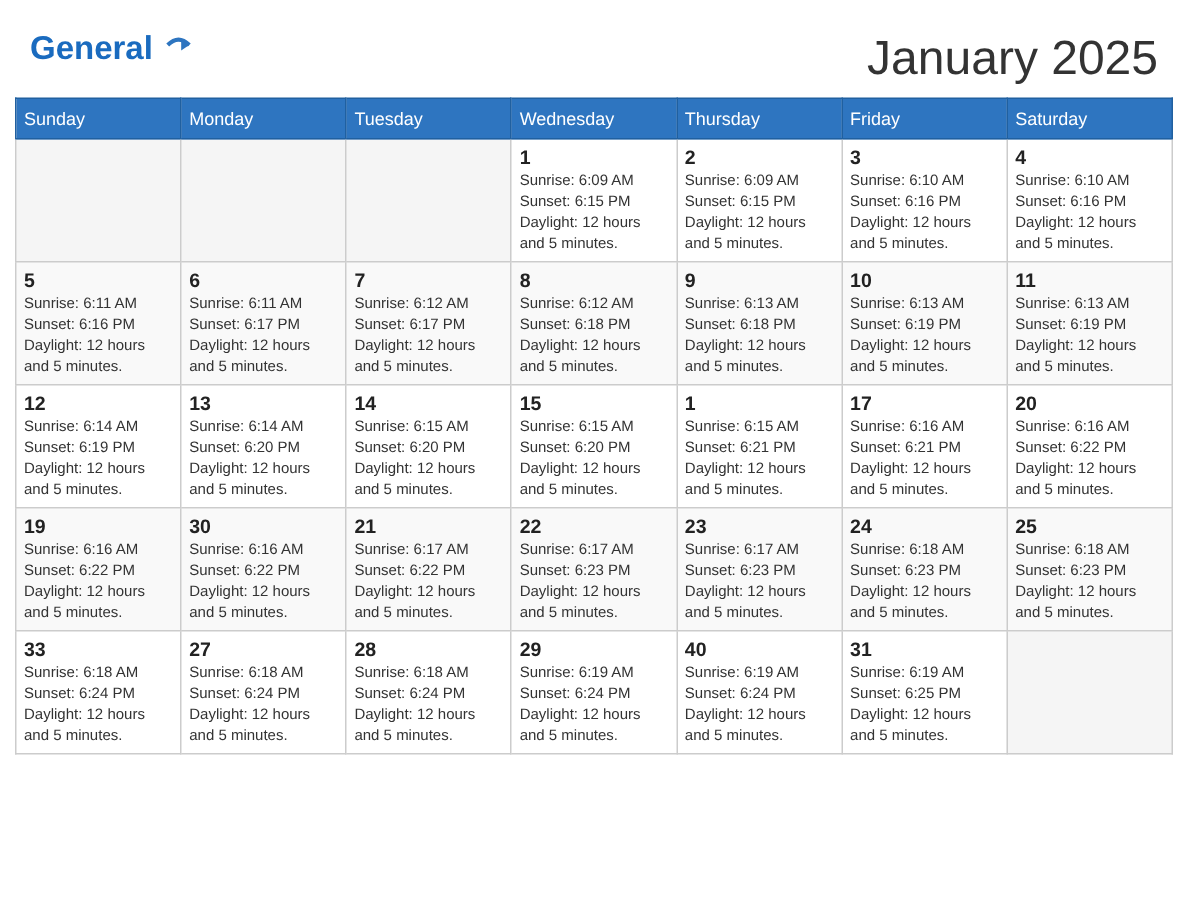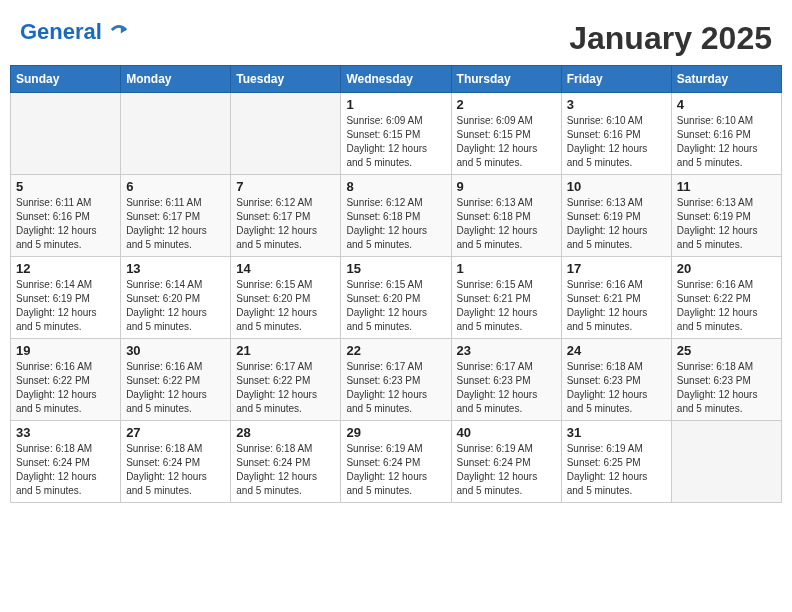--- a/index.html
+++ b/index.html
@@ -33,40 +33,40 @@
       width: 18px;
       height: 18px;
       margin-left: 2px;
       margin-top: -4px;
     }
     .title-block {
       text-align: right;
     }
     .month-title {
       font-size: 32px;
-      font-weight: bold;
+      font-weight: normal;
       color: #333;
     }
     .subtitle {
       font-size: 14px;
       color: #555;
     }
     .calendar {
       width: 100%;
       border-collapse: collapse;
       border: 1px solid #ccc;
       font-size: 11px;
     }
     .calendar th {
       background-color: #2e75c0;
       color: #fff;
       text-align: left;
       padding: 6px 5px;
       font-size: 12px;
-      font-weight: bold;
+      font-weight: normal;
       border: 1px solid #2060a0;
     }
     .calendar td {
       border: 1px solid #ccc;
       vertical-align: top;
       padding: 4px 5px;
       width: 110px;
       min-height: 80px;
       background: #fff;
     }

